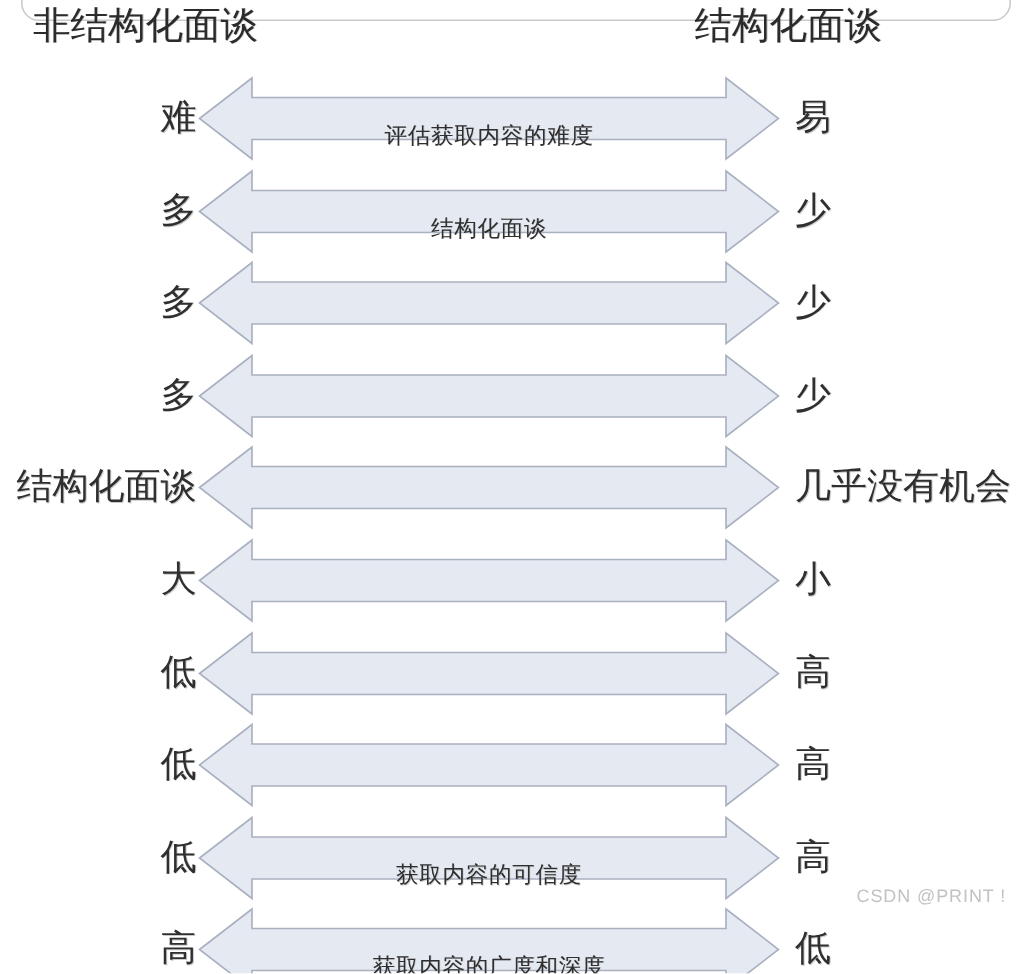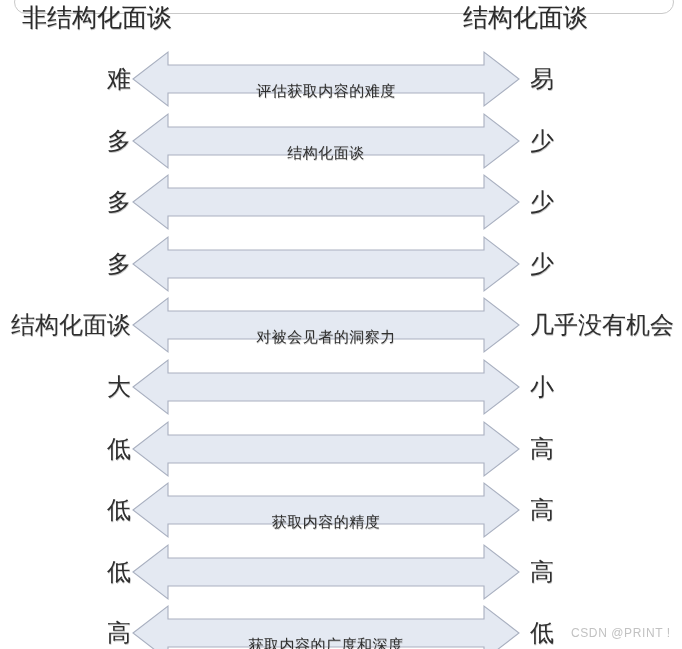--- a/index.html
+++ b/index.html
@@ -116,21 +116,21 @@
     letter-spacing: 0.5px;
     white-space: nowrap;
     text-shadow: 0.5px 0.5px 0 rgba(160,160,160,0.5);
     pointer-events: none;
   }
 
   
   .watermark {
     position: absolute;
     left: 571px;
-    top: 626px;
+    top: 590px;
     font-family: "Liberation Sans", "DejaVu Sans", sans-serif;
     font-size: 12px;
     line-height: 15px;
     color: #c2c2c2;
     letter-spacing: 0.6px;
     white-space: nowrap;
   }
 </style>
 </head>
 <body>
@@ -182,21 +182,20 @@
         </div>
         <div class="side-label right">少</div>
       </div>
       <div class="row" style="top: 294.4px;">
         <div class="side-label left">结构化面谈</div>
         <div class="arrow-wrap">
           <svg viewBox="0 0 390 62" xmlns="http://www.w3.org/2000/svg">
             <polygon points="2,31 37,4 37,17 353,17 353,4 388,31 353,58 353,45 37,45 37,58" fill="#e4e9f2" stroke="#a9b0c0" stroke-width="1.1" stroke-linejoin="miter"></polygon>
           </svg>
         </div>
-        <div class="arrow-text">对被会见者的洞察力</div>
         <div class="side-label right">几乎没有机会</div>
       </div>
       <div class="row" style="top: 356px;">
         <div class="side-label left">大</div>
         <div class="arrow-wrap">
           <svg viewBox="0 0 390 62" xmlns="http://www.w3.org/2000/svg">
             <polygon points="2,31 37,4 37,17 353,17 353,4 388,31 353,58 353,45 37,45 37,58" fill="#e4e9f2" stroke="#a9b0c0" stroke-width="1.1" stroke-linejoin="miter"></polygon>
           </svg>
         </div>
         <div class="side-label right">小</div>
@@ -210,30 +209,30 @@
         </div>
         <div class="side-label right">高</div>
       </div>
       <div class="row" style="top: 479.2px;">
         <div class="side-label left">低</div>
         <div class="arrow-wrap">
           <svg viewBox="0 0 390 62" xmlns="http://www.w3.org/2000/svg">
             <polygon points="2,31 37,4 37,17 353,17 353,4 388,31 353,58 353,45 37,45 37,58" fill="#e4e9f2" stroke="#a9b0c0" stroke-width="1.1" stroke-linejoin="miter"></polygon>
           </svg>
         </div>
-        <div class="arrow-text">获取内容的精度</div>
         <div class="side-label right">高</div>
       </div>
       <div class="row" style="top: 540.8px;">
         <div class="side-label left">低</div>
         <div class="arrow-wrap">
           <svg viewBox="0 0 390 62" xmlns="http://www.w3.org/2000/svg">
             <polygon points="2,31 37,4 37,17 353,17 353,4 388,31 353,58 353,45 37,45 37,58" fill="#e4e9f2" stroke="#a9b0c0" stroke-width="1.1" stroke-linejoin="miter"></polygon>
           </svg>
         </div>
+        <div class="arrow-text">获取内容的可信度</div>
         <div class="side-label right">高</div>
       </div>
       <div class="row" style="top: 602.4px;">
         <div class="side-label left">高</div>
         <div class="arrow-wrap">
           <svg viewBox="0 0 390 62" xmlns="http://www.w3.org/2000/svg">
             <polygon points="2,31 37,4 37,17 353,17 353,4 388,31 353,58 353,45 37,45 37,58" fill="#e4e9f2" stroke="#a9b0c0" stroke-width="1.1" stroke-linejoin="miter"></polygon>
           </svg>
         </div>
         <div class="arrow-text">获取内容的广度和深度</div>

